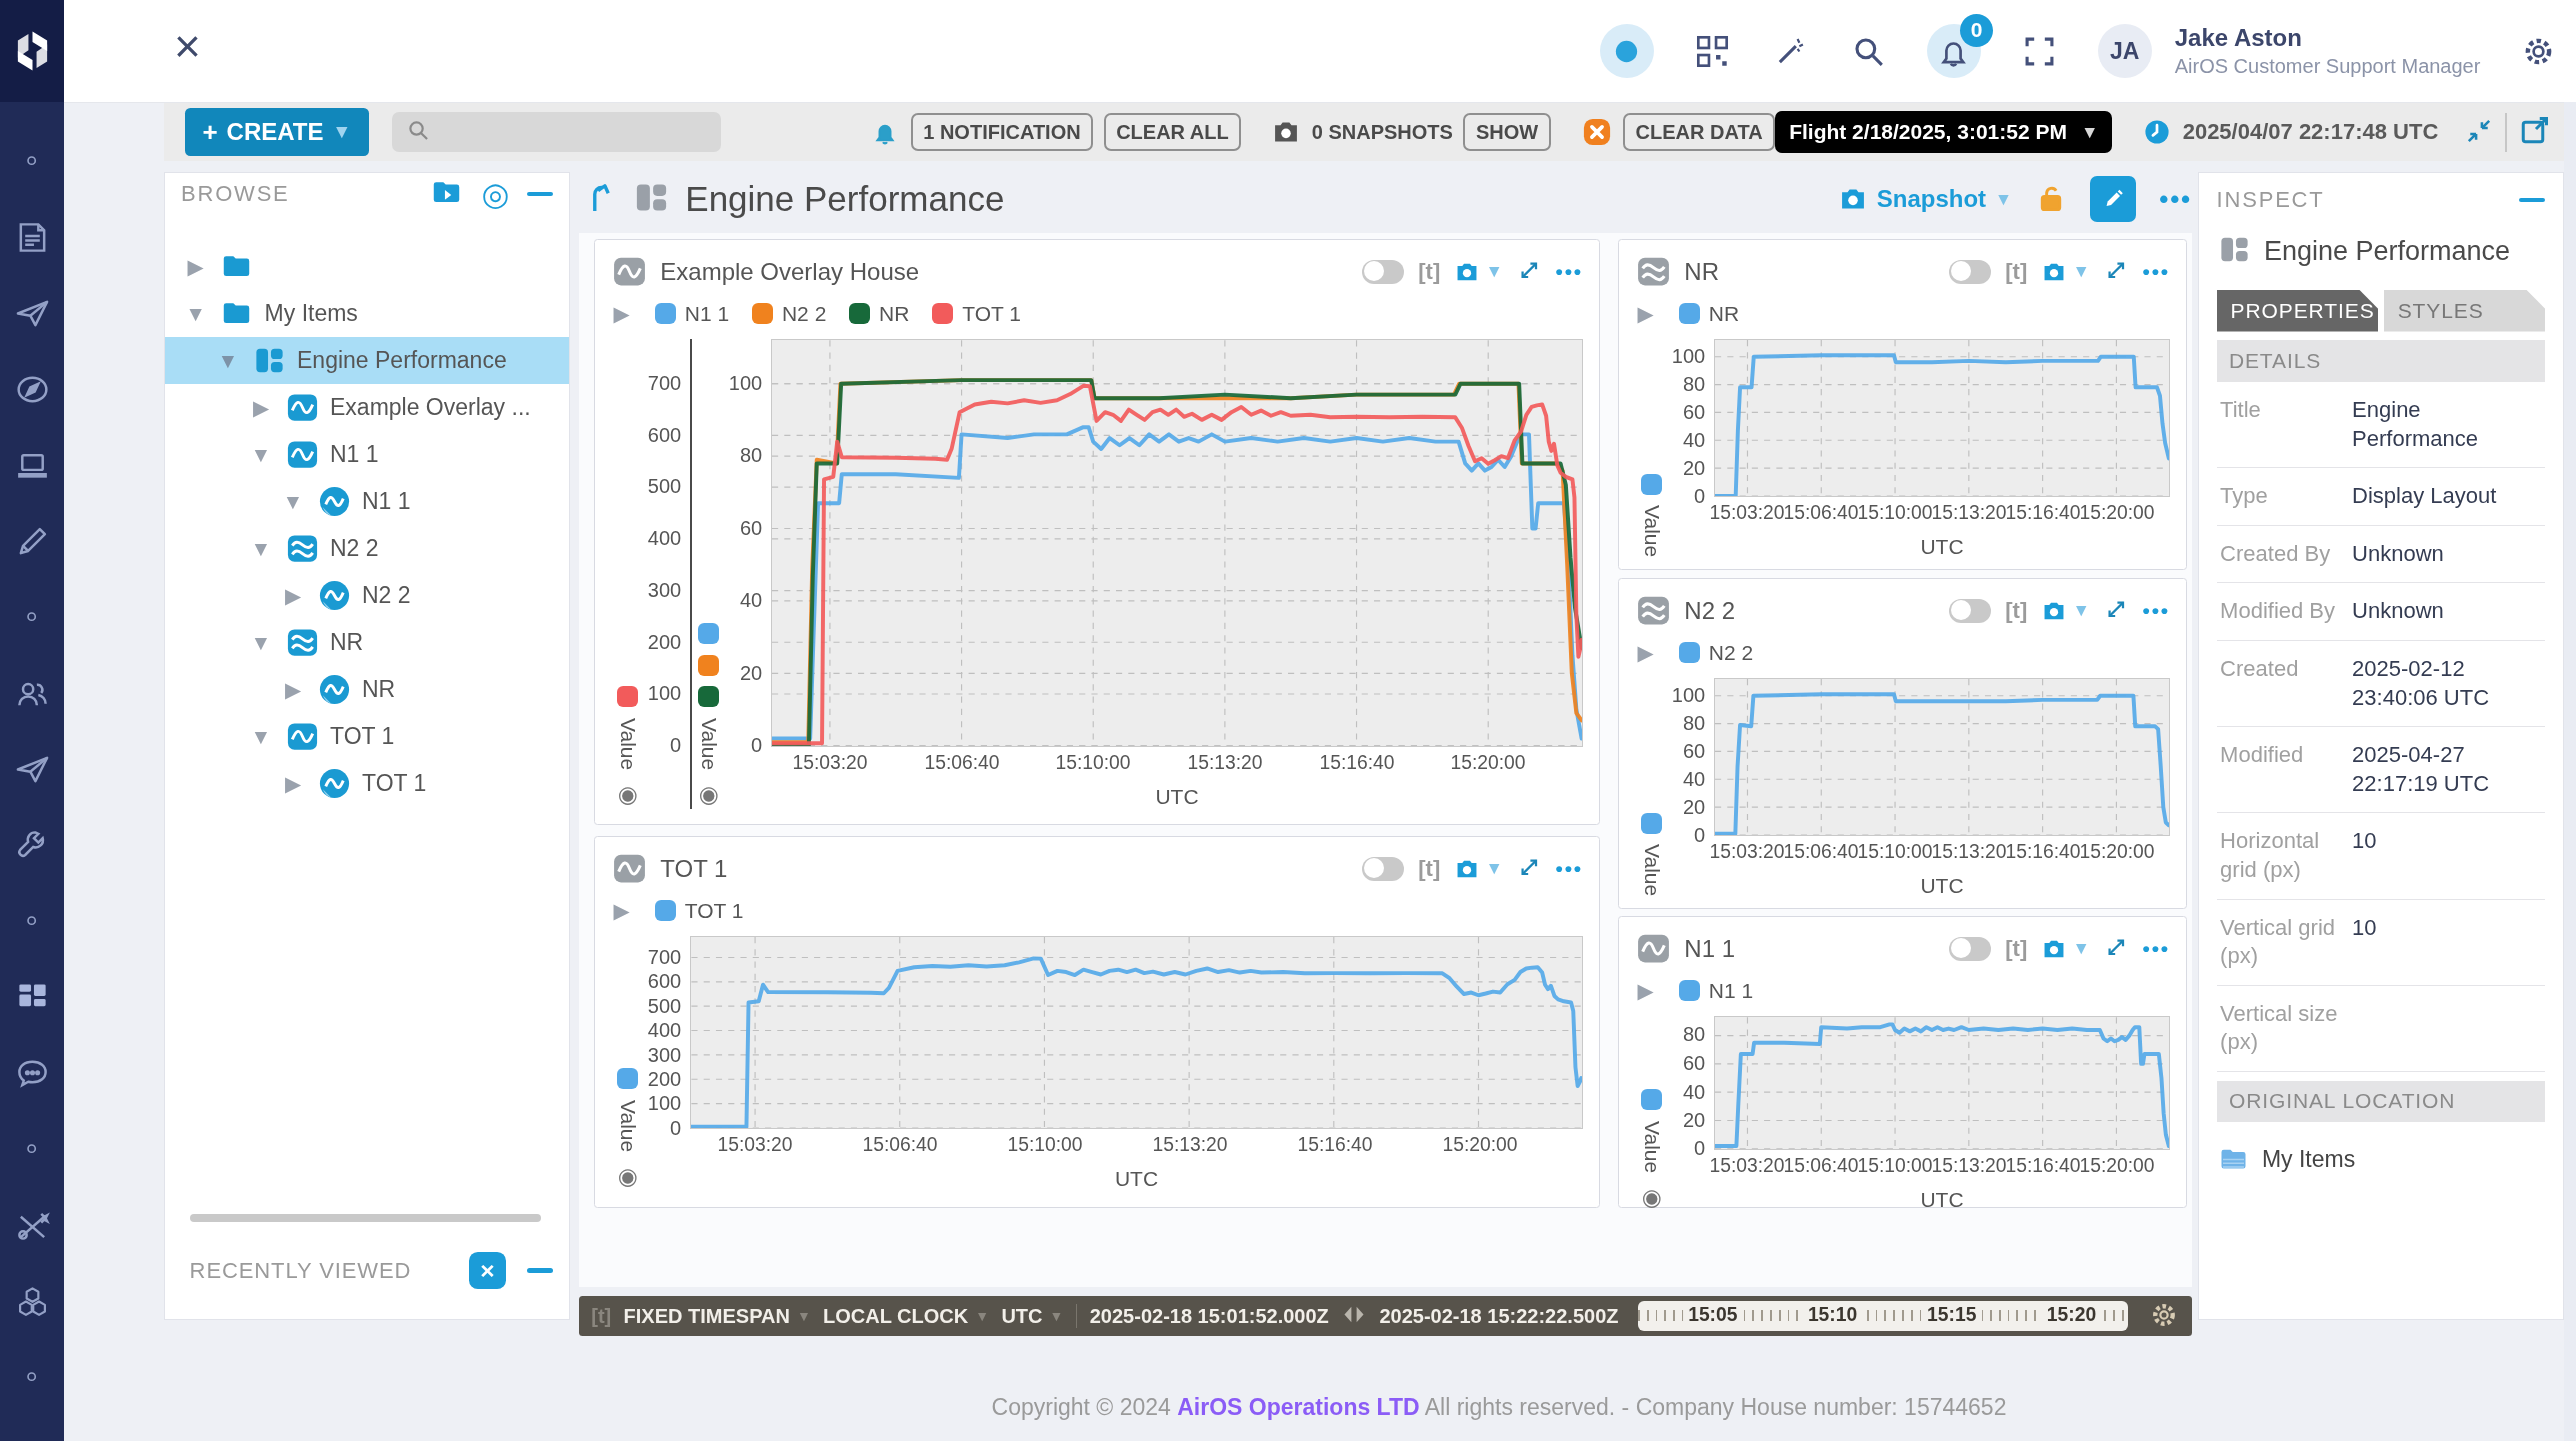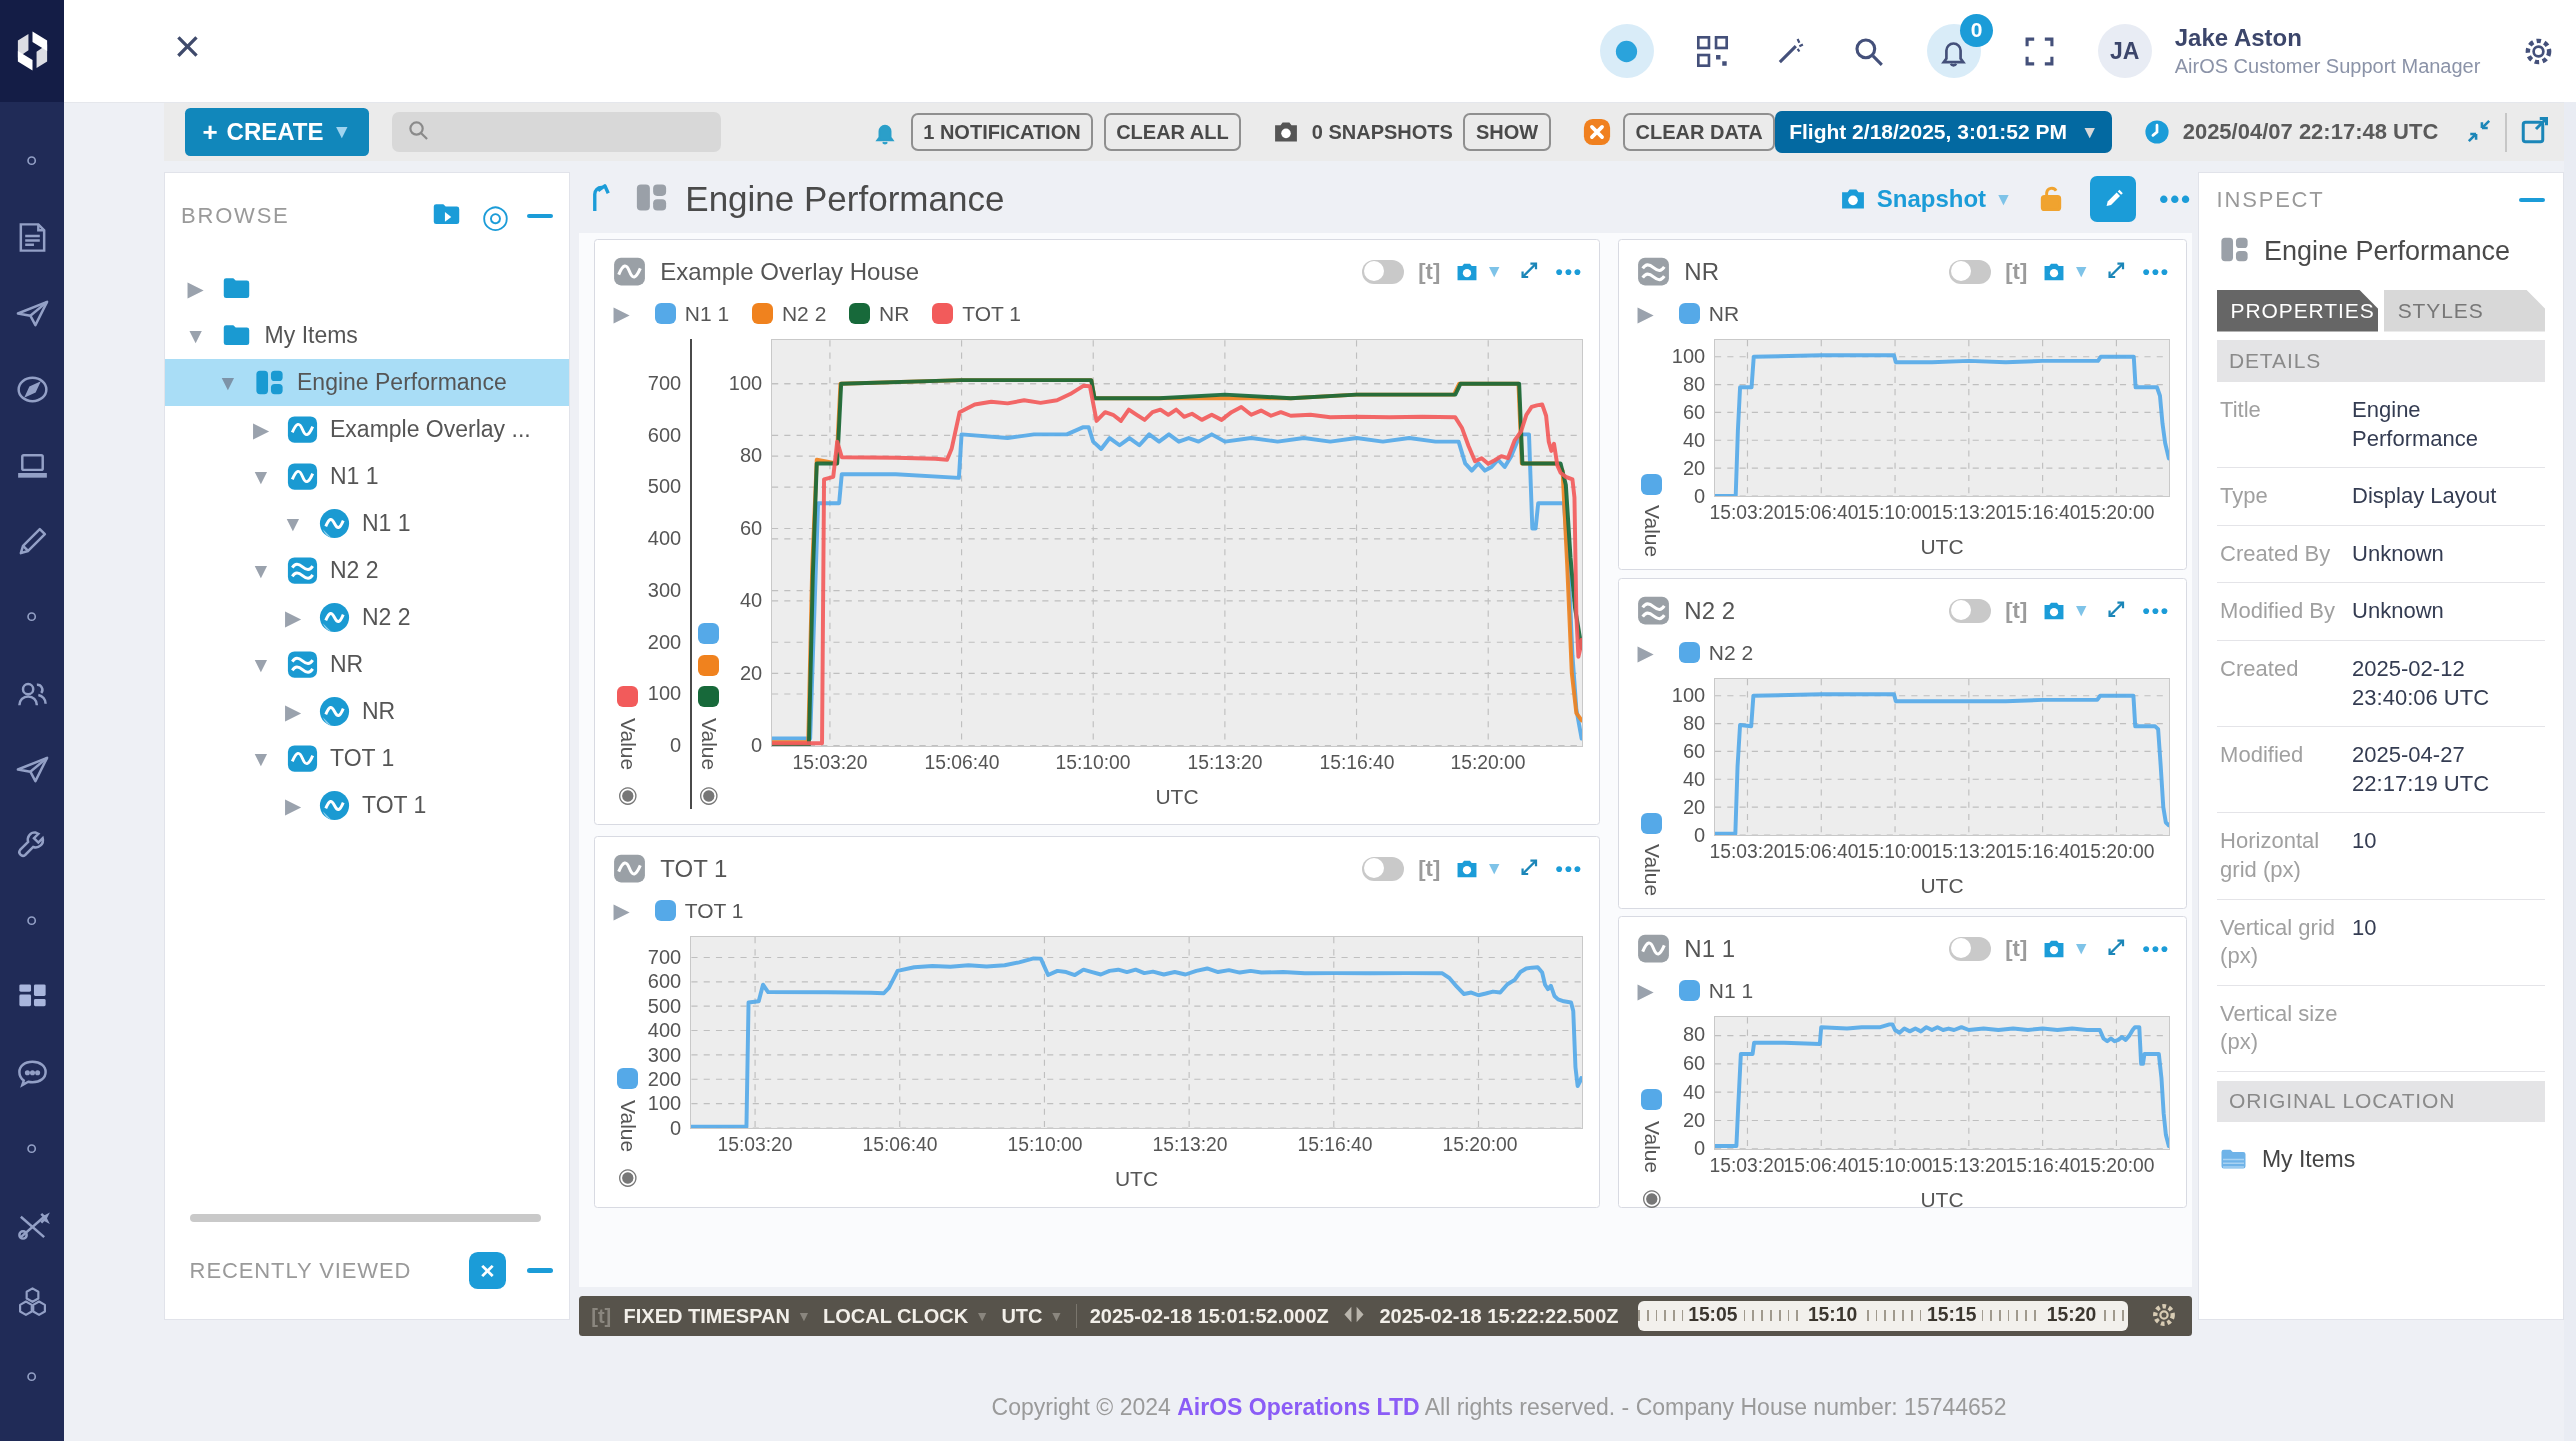--- a/index.html
+++ b/index.html
@@ -25,26 +25,26 @@
   #user-role{font-size:20px;color:#8b93a8;margin-top:3.5px;}
   
   #toolbar{position:absolute;left:164px;top:103px;right:0;height:58px;background:#ebebeb;display:flex;align-items:center;padding-left:21px;box-sizing:border-box;}
   #create-btn{background:#1187bb;color:#fff;font-weight:bold;font-size:24px;border-radius:5.3px;padding:8.8px 17.6px;display:flex;align-items:center;gap:8.8px;cursor:pointer;}
   #create-caret{color:#9fd4ef;font-size:19.3px;}
   #toolbar-search{margin-left:23px;width:496px;height:40px;background:#d8d8d8;border:none;border-radius:7px;font-size:21px;padding:0 12.3px 0 46px;color:#555;}
   #search-glyph{position:relative;left:37px;width:0;}
   .pill{border:2.6px solid #8f8f8f;border-radius:7px;color:#4a4a4a;font-size:20px;font-weight:bold;padding:5.3px 10.5px;white-space:nowrap;cursor:pointer;background:transparent;}
   .tb-group{display:flex;align-items:center;gap:10.5px;}
   .tb-text{font-size:20px;font-weight:bold;color:#4a4a4a;white-space:nowrap;}
-  #flight-select{background:#0369a1;color:#fff;font-weight:bold;font-size:21px;border-radius:7px;padding:8.8px 14px;display:flex;align-items:center;gap:14px;cursor:pointer;white-space:nowrap;}
+  #flight-select{background:#000000;color:#fff;font-weight:bold;font-size:21px;border-radius:7px;padding:8.8px 14px;display:flex;align-items:center;gap:14px;cursor:pointer;white-space:nowrap;}
   #utc-clock{display:flex;align-items:center;gap:10.5px;font-size:22px;color:#5a5a5a;font-weight:bold;white-space:nowrap;}
   .tb-divider{width:1.8px;height:39px;background:#c6c6c6;}
   
   #browse{position:absolute;left:164px;top:172px;width:406px;height:1148px;background:#fff;border:0.9px solid #e1e3ea;box-sizing:border-box;}
-  .panel-head{display:flex;align-items:center;padding:24px 16px 7px 16px;}
+  .panel-head{display:flex;align-items:center;padding:2px 16px 7px 16px;}
   .panel-title{font-size:22px;color:#9a9a9a;letter-spacing:1.8px;flex:1;}
   .panel-head .ph-icons{display:flex;align-items:center;gap:17.6px;}
   .minus-bar{width:26px;height:4.4px;background:#1b9cd8;border-radius:2.6px;cursor:pointer;}
   #browse-tree{margin-top:23px;}
   .tree-row{height:47px;display:flex;align-items:center;gap:10.5px;cursor:pointer;}
   .tree-row.selected{background:#a9ddf6;}
   .caret{width:26px;font-size:21px;color:#9aa2ad;text-align:center;cursor:pointer;}
   .tree-row.selected .caret{color:#7d93a8;}
   .tree-icon{width:35px;height:35px;flex:0 0 35px;}
   .tree-icon svg{width:35px;height:35px;}

